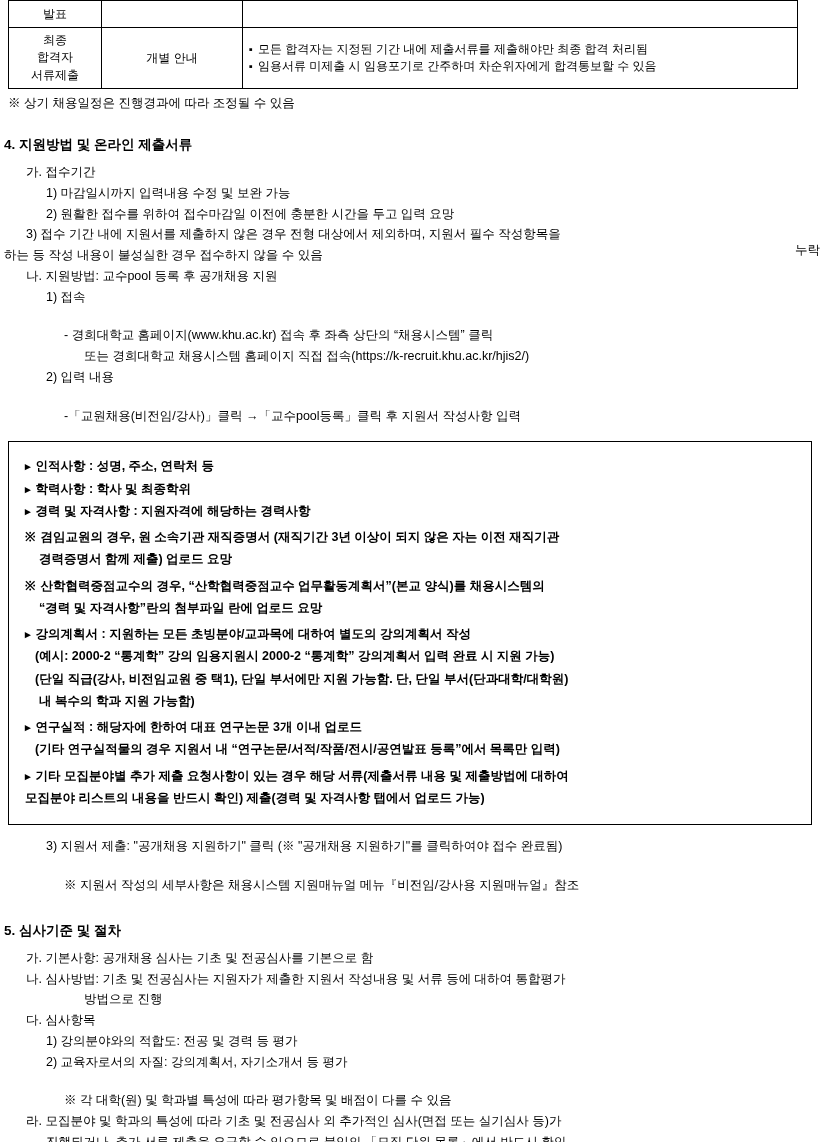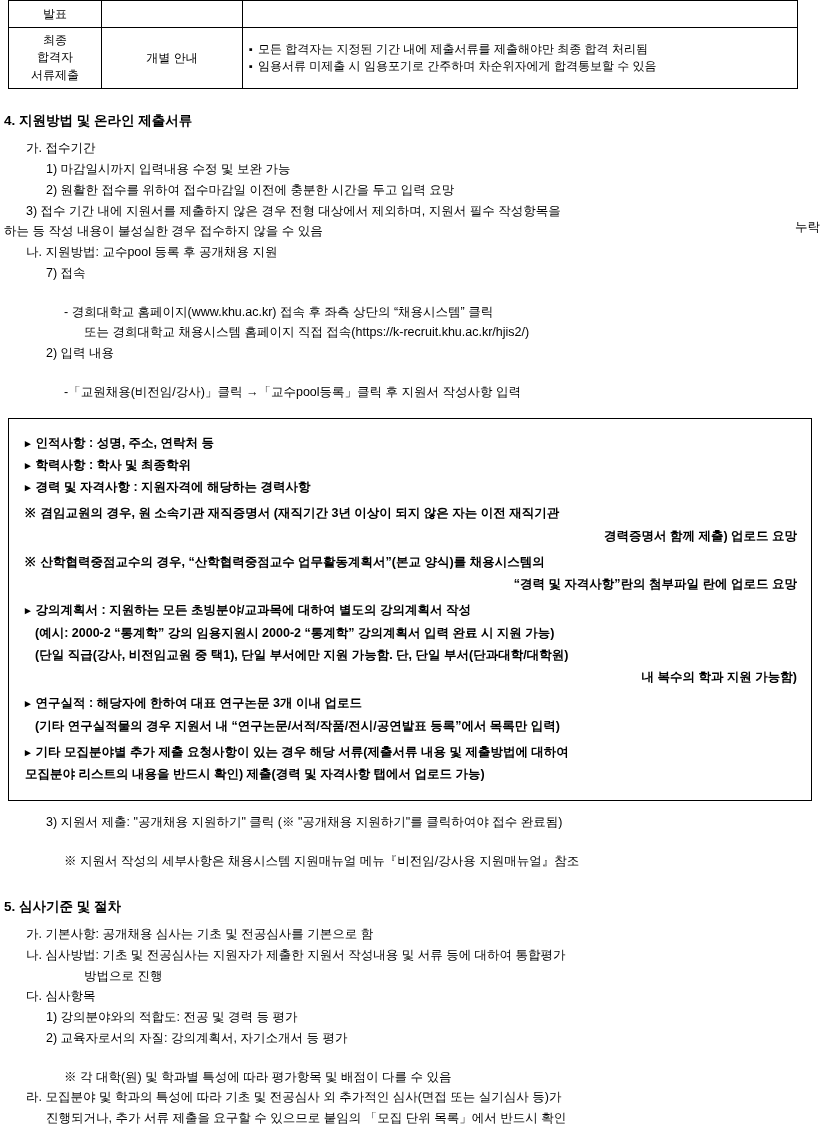--- a/index.html
+++ b/index.html
@@ -84,21 +84,21 @@
     margin: 16px 8px 0 8px;
     padding: 14px 14px 14px 16px;
     box-sizing: border-box;
     font-weight: bold;
   }
   .box p {
     margin: 0 0 2px 0;
     font-size: 12.5px;
     line-height: 1.62;
   }
-  .box p.ind { margin-left: 14px; text-align: right; }
+  .box p.ind { margin-left: 14px; }
   .box p.ind2 { margin-left: 10px; }
   .box p.gap { margin-top: 6px; }
   .tri::before {
     content: "▸";
     margin-right: 5px;
     font-size: 11px;
   }
   .ast::before {
     content: "※";
     margin-right: 5px;
@@ -126,35 +126,36 @@
         </td>
         <td class="c2">개별 안내</td>
         <td class="c3 cellmulti">
           <span class="bullet-sq">모든 합격자는 지정된 기간 내에 제출서류를 제출해야만 최종 합격 처리됨</span>
           <span class="bullet-sq">임용서류 미제출 시 임용포기로 간주하며 차순위자에게 합격통보할 수 있음</span>
         </td>
       </tr>
     </tbody>
   </table>
 
+  <div class="note-line">※ 상기 채용일정은 진행경과에 따라 조정될 수 있음</div>
 
   <h2 class="sec">4. 지원방법 및 온라인 제출서류</h2>
 
   <div class="lvl1">가. 접수기간</div>
   <div class="lvl2">1) 마감일시까지 입력내용 수정 및 보완 가능</div>
   <div class="lvl2">2) 원활한 접수를 위하여 접수마감일 이전에 충분한 시간을 두고 입력 요망</div>
 
   <div class="lvl2 hang">
     <span>3) 접수 기간 내에 지원서를 제출하지 않은 경우 전형 대상에서 제외하며, 지원서 필수 작성항목을</span>
     <span class="tail-word">누락</span>
   </div>
   <div class="cont">하는 등 작성 내용이 불성실한 경우 접수하지 않을 수 있음</div>
 
   <div class="lvl1">나. 지원방법: 교수pool 등록 후 공개채용 지원</div>
-  <div class="lvl2">7) 접속</div>
+  <div class="lvl2">1) 접속</div>
   <div class="lvl3">- 경희대학교 홈페이지(www.khu.ac.kr) 접속 후 좌측 상단의 “채용시스템” 클릭</div>
   <div class="lvl4">또는 경희대학교 채용시스템 홈페이지 직접 접속(https://k-recruit.khu.ac.kr/hjis2/)</div>
   <div class="lvl2">2) 입력 내용</div>
   <div class="lvl3">-「교원채용(비전임/강사)」클릭 →「교수pool등록」클릭 후 지원서 작성사항 입력</div>
 
   <div class="box">
     <p class="tri">인적사항 : 성명, 주소, 연락처 등</p>
     <p class="tri">학력사항 : 학사 및 최종학위</p>
     <p class="tri">경력 및 자격사항 : 지원자격에 해당하는 경력사항</p>
     <p class="ast gap">겸임교원의 경우, 원 소속기관 재직증명서 (재직기간 3년 이상이 되지 않은 자는 이전 재직기관</p>

